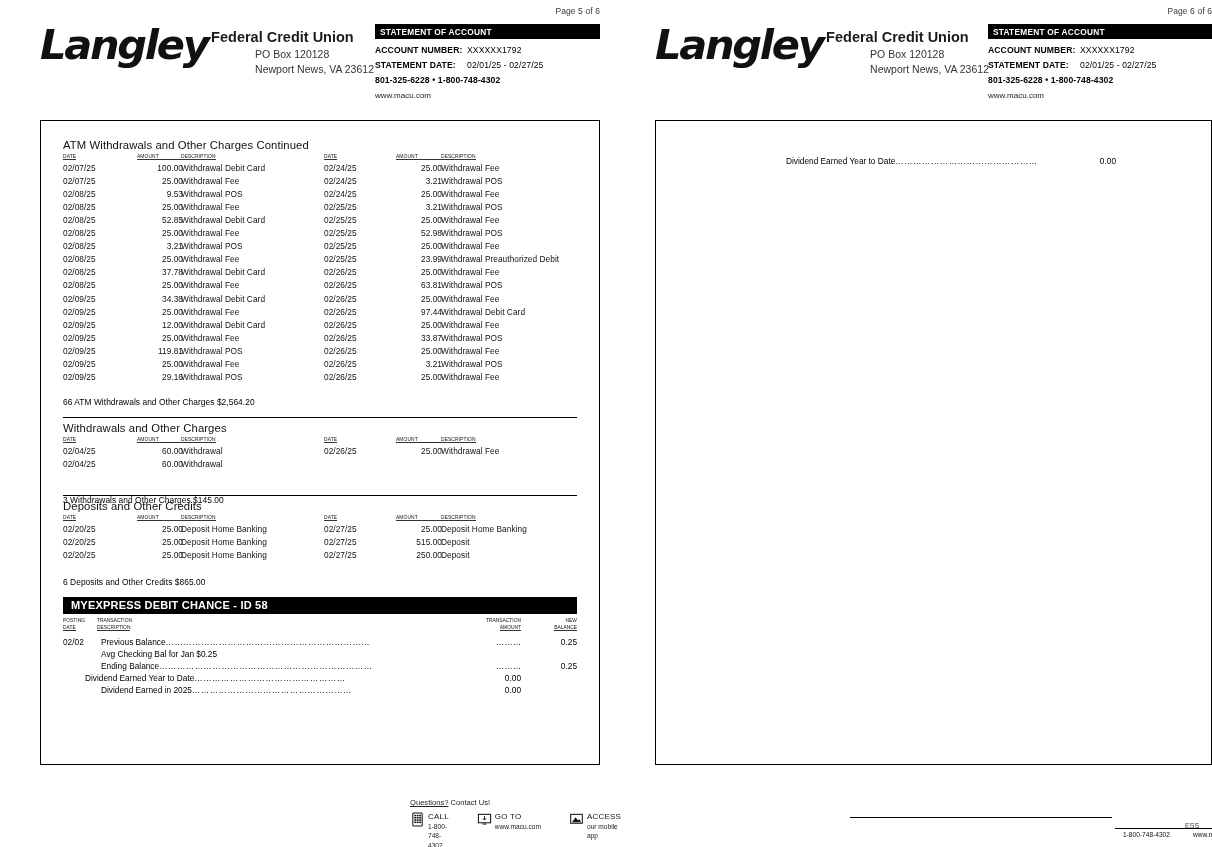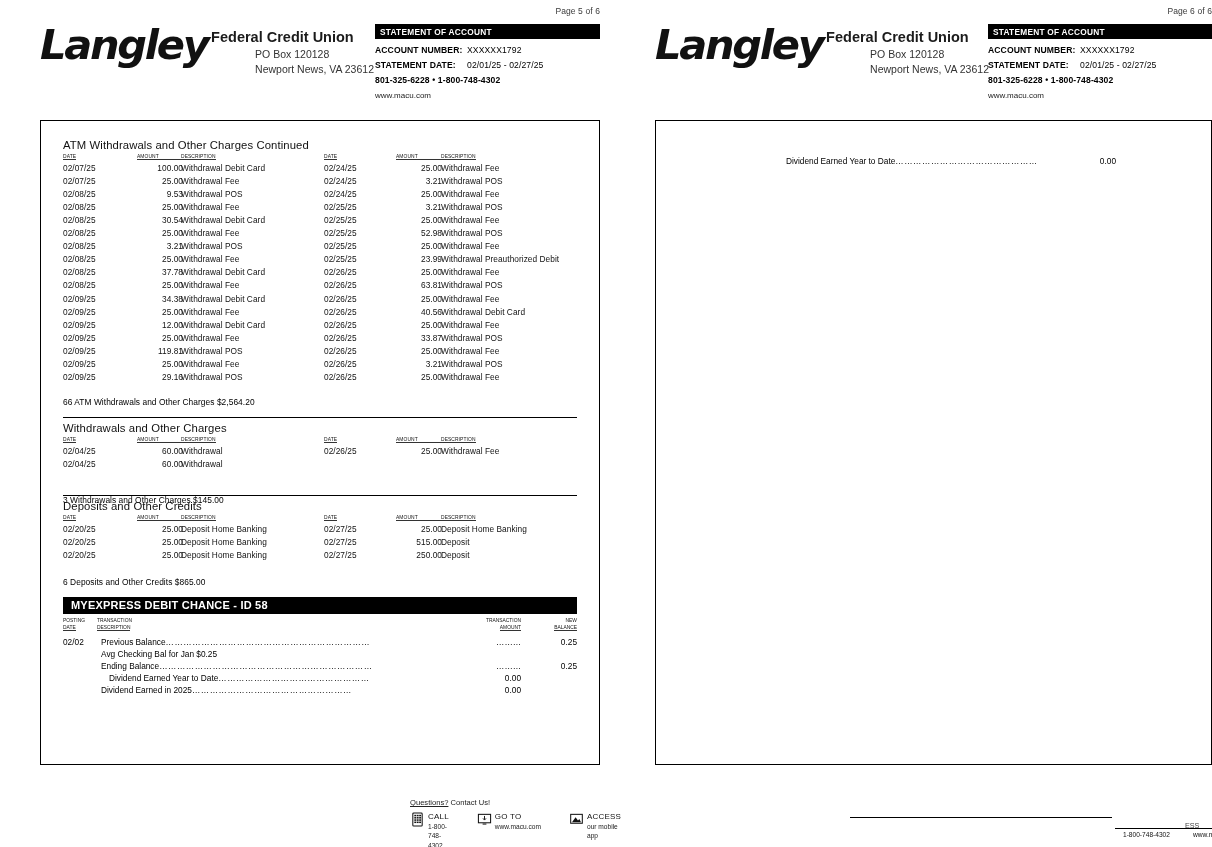--- a/index.html
+++ b/index.html
@@ -169,21 +169,21 @@
             <span class="c-amt" style="left:96px;width:46px">9.53</span>
             <span class="c-desc" style="left:140px">Withdrawal POS</span>
           </div>
           <div class="txn" style="position:absolute;top:81.15px;left:0;right:0;">
             <span class="c-date" style="left:22px">02/08/25</span>
             <span class="c-amt" style="left:96px;width:46px">25.00</span>
             <span class="c-desc" style="left:140px">Withdrawal Fee</span>
           </div>
           <div class="txn" style="position:absolute;top:94.2px;left:0;right:0;">
             <span class="c-date" style="left:22px">02/08/25</span>
-            <span class="c-amt" style="left:96px;width:46px">30.54</span>
+            <span class="c-amt" style="left:96px;width:46px">52.85</span>
             <span class="c-desc" style="left:140px">Withdrawal Debit Card</span>
           </div>
           <div class="txn" style="position:absolute;top:107.25px;left:0;right:0;">
             <span class="c-date" style="left:22px">02/08/25</span>
             <span class="c-amt" style="left:96px;width:46px">25.00</span>
             <span class="c-desc" style="left:140px">Withdrawal Fee</span>
           </div>
           <div class="txn" style="position:absolute;top:120.30000000000001px;left:0;right:0;">
             <span class="c-date" style="left:22px">02/08/25</span>
             <span class="c-amt" style="left:96px;width:46px">3.21</span>
@@ -291,21 +291,21 @@
             <span class="c-amt" style="left:355px;width:46px">63.81</span>
             <span class="c-desc" style="left:400px">Withdrawal POS</span>
           </div>
           <div class="txn" style="position:absolute;top:172.5px;left:0;right:0;">
             <span class="c-date" style="left:283px">02/26/25</span>
             <span class="c-amt" style="left:355px;width:46px">25.00</span>
             <span class="c-desc" style="left:400px">Withdrawal Fee</span>
           </div>
           <div class="txn" style="position:absolute;top:185.55px;left:0;right:0;">
             <span class="c-date" style="left:283px">02/26/25</span>
-            <span class="c-amt" style="left:355px;width:46px">40.56</span>
+            <span class="c-amt" style="left:355px;width:46px">97.44</span>
             <span class="c-desc" style="left:400px">Withdrawal Debit Card</span>
           </div>
           <div class="txn" style="position:absolute;top:198.60000000000002px;left:0;right:0;">
             <span class="c-date" style="left:283px">02/26/25</span>
             <span class="c-amt" style="left:355px;width:46px">25.00</span>
             <span class="c-desc" style="left:400px">Withdrawal Fee</span>
           </div>
           <div class="txn" style="position:absolute;top:211.65px;left:0;right:0;">
             <span class="c-date" style="left:283px">02/26/25</span>
             <span class="c-amt" style="left:355px;width:46px">33.87</span>
@@ -448,21 +448,21 @@
             <span style="position:absolute;left:488px;width:48px;text-align:right;"></span>
           </div>
           <div class="bal-row" style="position:absolute;top:540.2px;left:0;right:0;">
             <span style="position:absolute;left:22px;"></span>
             <span style="position:absolute;left:60px;">Ending  Balance<span class="dots">………………………………………………………………</span></span>
             <span style="position:absolute;left:418px;width:62px;text-align:right;">………</span>
             <span style="position:absolute;left:488px;width:48px;text-align:right;">0.25</span>
           </div>
           <div class="bal-row" style="position:absolute;top:552.3px;left:0;right:0;">
             <span style="position:absolute;left:22px;"></span>
-            <span style="position:absolute;left:68px;">Dividend Earned Year to Date<span class="dots">……………………………………………</span></span>
+            <span style="position:absolute;left:44px;">Dividend Earned Year to Date<span class="dots">……………………………………………</span></span>
             <span style="position:absolute;left:418px;width:62px;text-align:right;">0.00</span>
             <span style="position:absolute;left:488px;width:48px;text-align:right;"></span>
           </div>
           <div class="bal-row" style="position:absolute;top:564.4px;left:0;right:0;">
             <span style="position:absolute;left:22px;"></span>
             <span style="position:absolute;left:60px;">Dividend Earned  in 2025<span class="dots">………………………………………………</span></span>
             <span style="position:absolute;left:418px;width:62px;text-align:right;">0.00</span>
             <span style="position:absolute;left:488px;width:48px;text-align:right;"></span>
           </div>
         </div>

